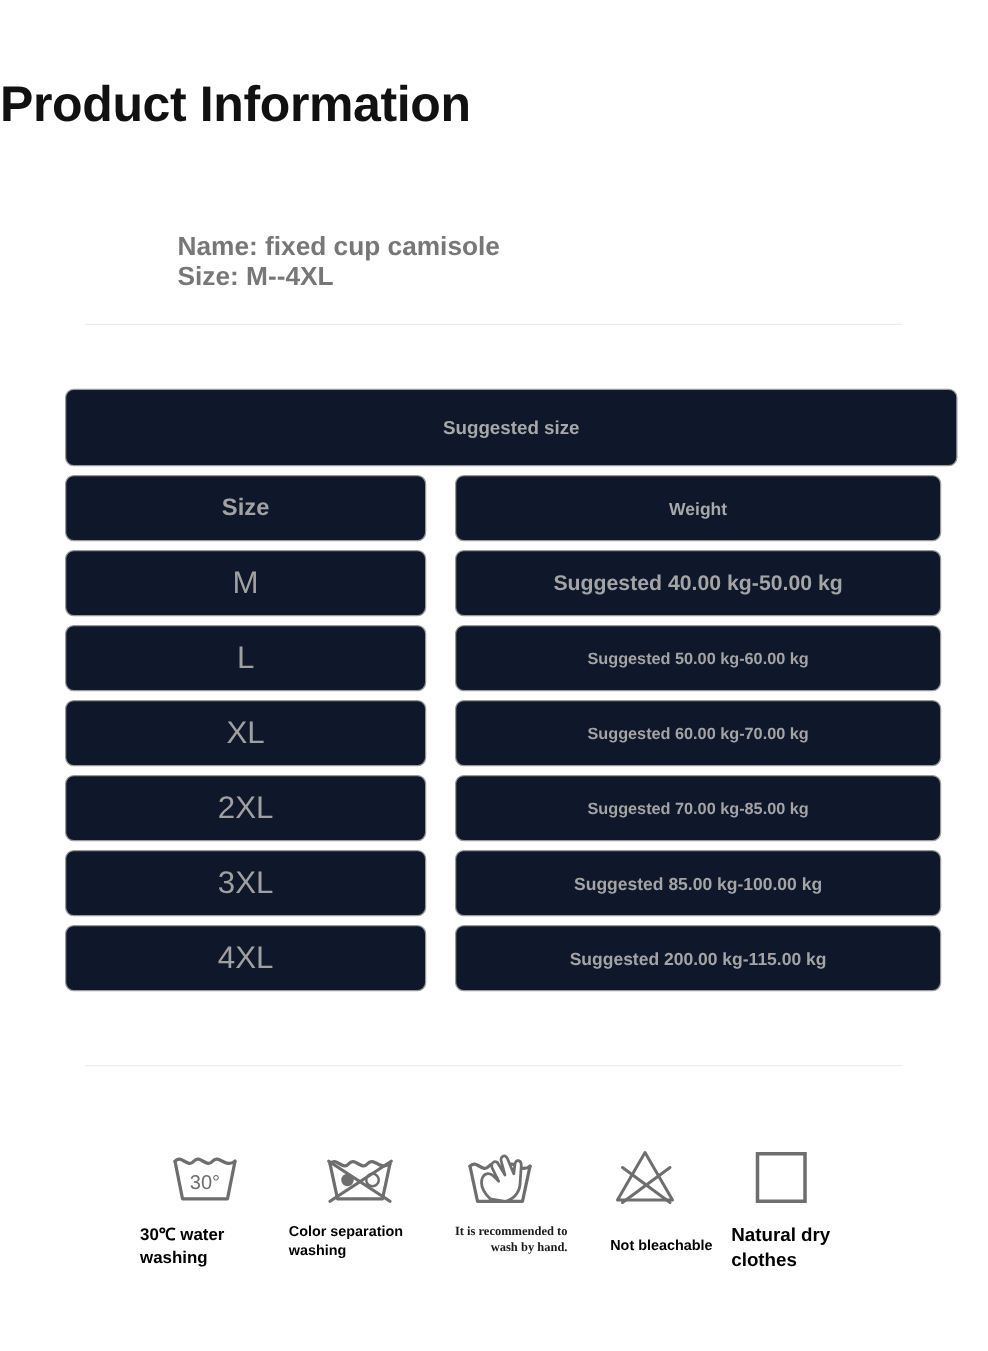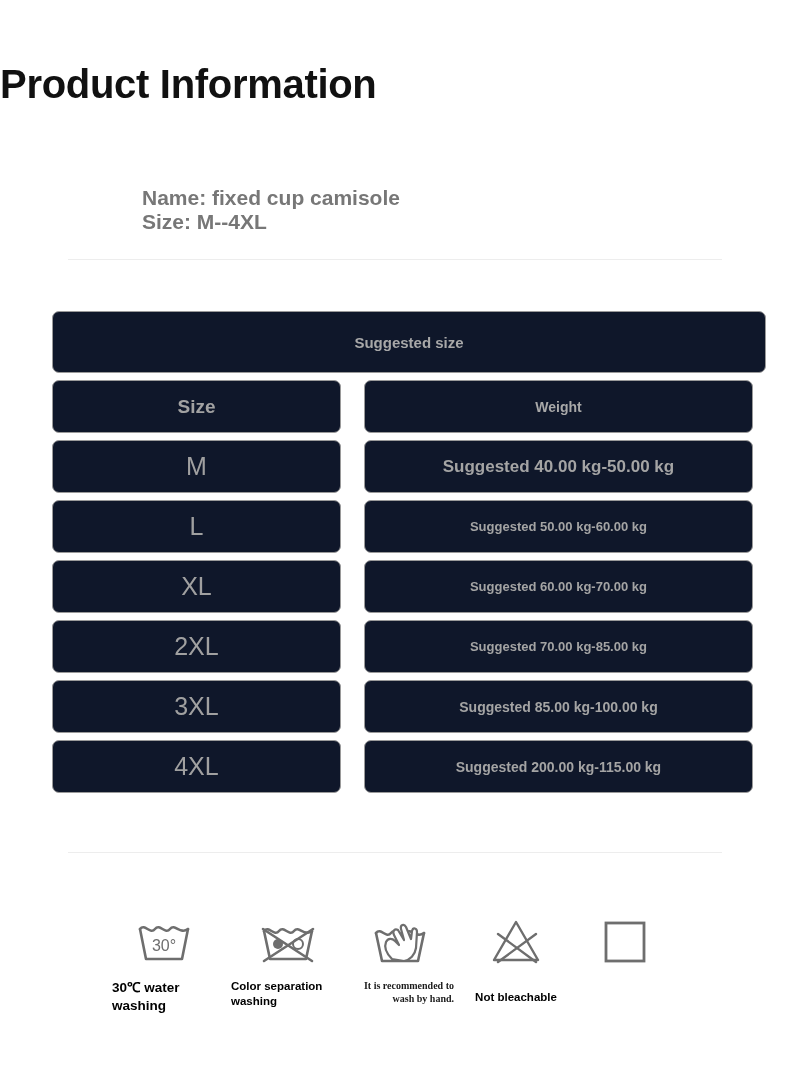--- a/index.html
+++ b/index.html
@@ -151,21 +151,21 @@
   .i2 { left: 231px;  width: 114px; }
   .i2 .care-icon { justify-content: center; }
   .i2 .care-label { text-align: left; }
 
   .i3 { left: 348px;  width: 106px; }
   .i3 .care-icon { justify-content: center; }
   .i3 .care-label { text-align: right; font-family: Liberation Serif, serif; }
 
   .i4 { left: 462px;  width: 108px; }
   .i4 .care-icon { justify-content: center; }
-  .i4 .care-label { text-align: center; margin-top: 20px; }
+  .i4 .care-label { text-align: right; margin-top: 20px; }
 
   .i5 { left: 585px;  width: 100px; }
   .i5 .care-icon { justify-content: flex-start; padding-left: 14px; }
   .i5 .care-label { text-align: left; }
 </style>
 </head>
 <body>
 
 <div class="page">
 
@@ -283,17 +283,21 @@
         <span>Not bleachable</span>
       </div>
     </div>
 
     <div class="care-item i5">
       <div class="care-icon">
         <svg width="52" height="50" viewBox="0 0 52 50" fill="none">
           <rect x="7" y="7" width="38" height="38" stroke="#6e6e6e" stroke-width="2.8" fill="none"></rect>
         </svg>
       </div>
+      <div class="care-label lg">
+        <span>Natural dry</span><br>
+        <span>clothes</span>
+      </div>
     </div>
 
   </div>
 
 </div>
 
 </body></html>

